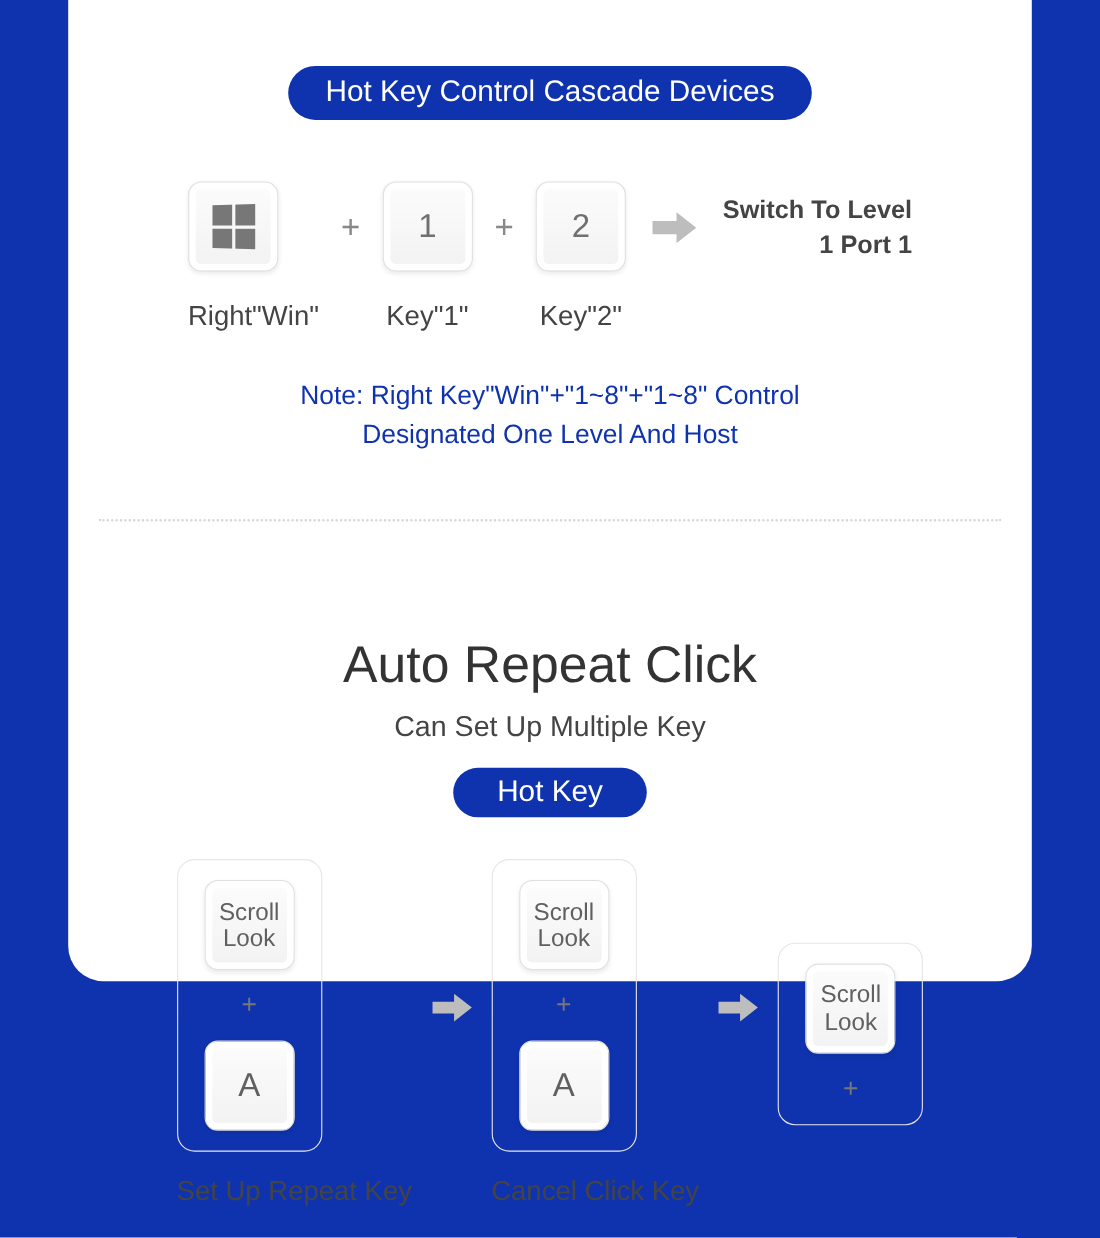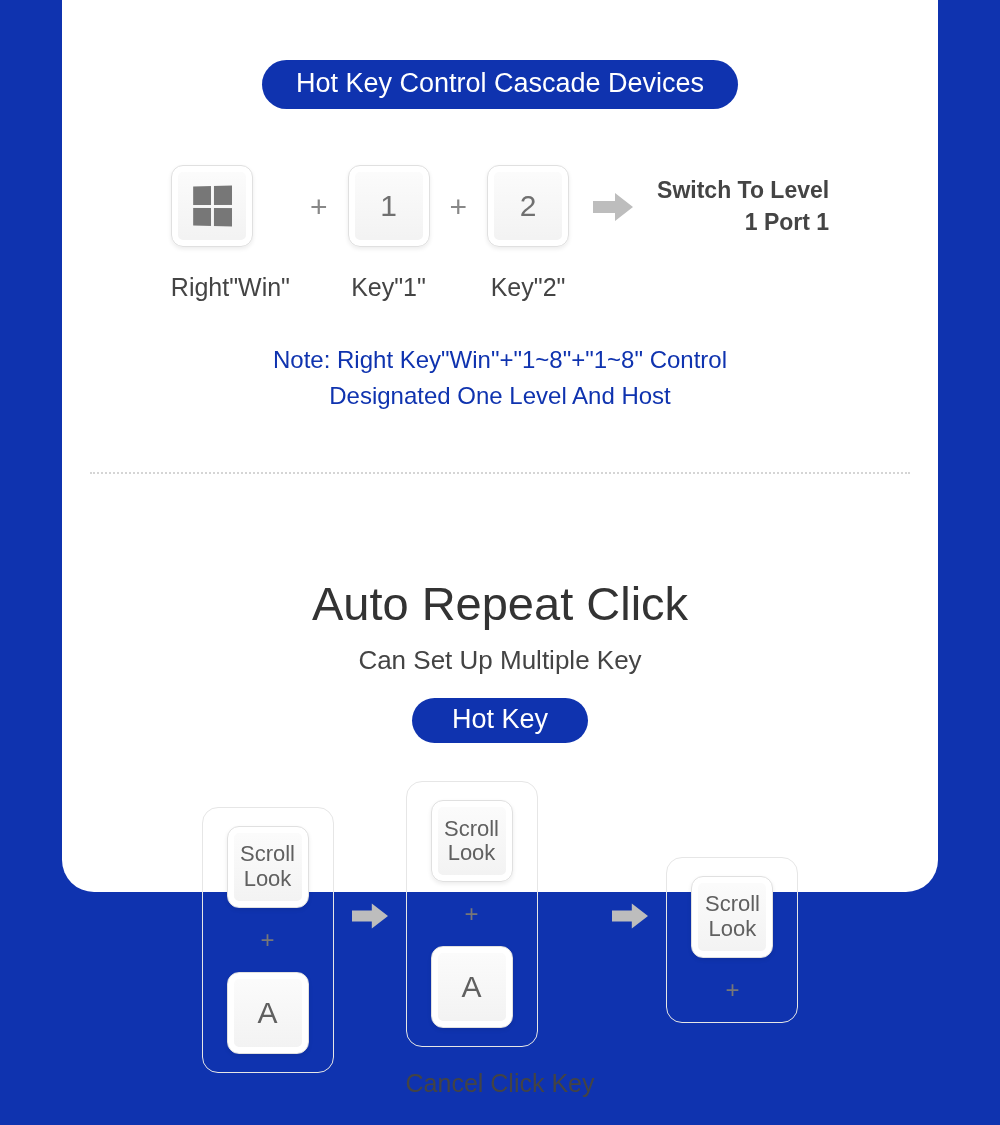--- a/index.html
+++ b/index.html
@@ -193,20 +193,21 @@
   <div class="repeat-row">
 
     <div class="group">
       <div class="group-box">
         <div class="keycap2 two-line">
           <div><span>Scroll</span><br><span>Look</span></div>
         </div>
         <div class="mini-plus">+</div>
         <div class="keycap2">A</div>
       </div>
+      <div class="group-label">Set Up Repeat Key</div>
     </div>
 
     <div class="arrow2">
       <svg width="36" height="26" viewBox="0 0 40 28">
           <path d="M0 8 H22 V0 L40 14 L22 28 V20 H0 Z" fill="#bdbdbd"></path>
         </svg>
     </div>
 
     <div class="group">
       <div class="group-box">

